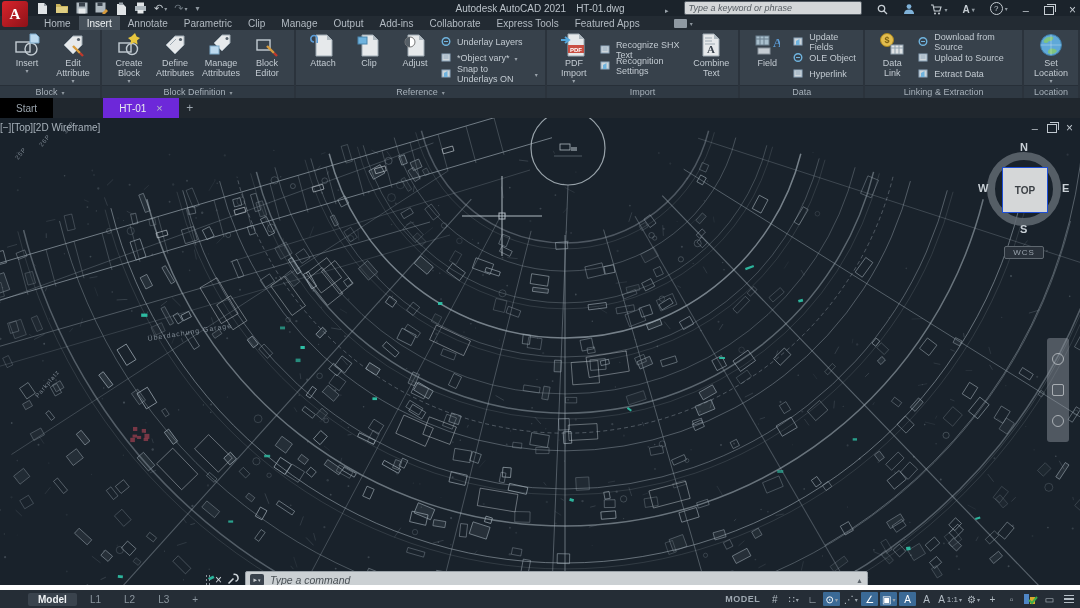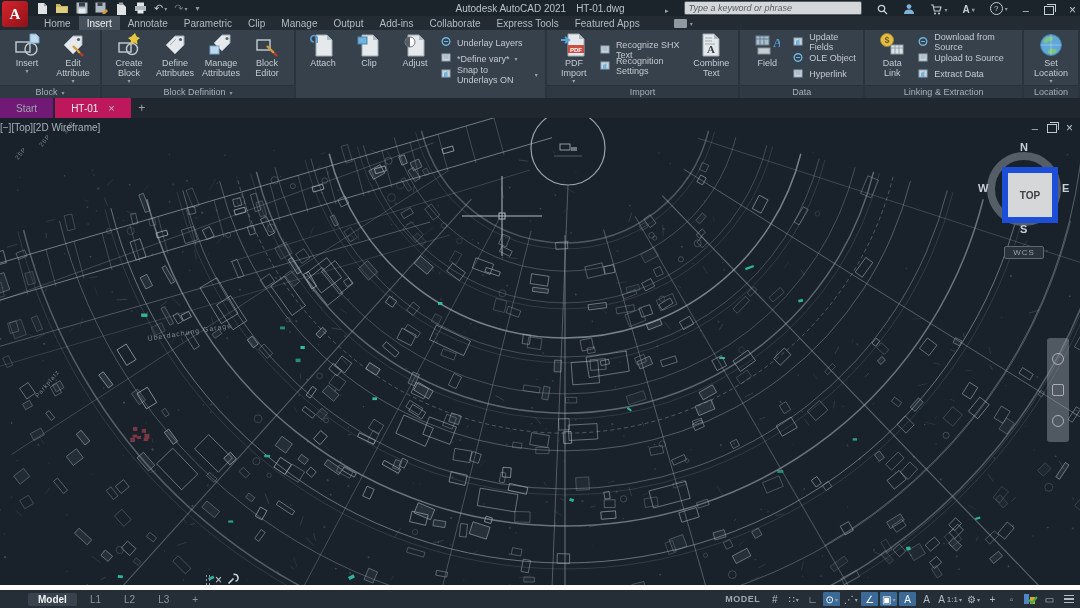--- a/index.html
+++ b/index.html
@@ -55,38 +55,38 @@
   .bigbtn .blabel{font-size:9px;line-height:10px;text-align:center;color:#c3cbd2;}
   .bigbtn .bcaret{font-size:6px;color:#9aa3ab;line-height:6px;}
   .rowcol{display:flex;flex-direction:column;justify-content:center;gap:1px;}
   .rowbtn{display:flex;align-items:center;gap:5px;font-size:9px;color:#c3cbd2;height:15px;
           cursor:pointer;padding:0 2px;border-radius:2px;}
   .rowbtn .rcaret{font-size:6px;color:#9aa3ab;}
   
   .filetabs{position:absolute;top:98px;left:0;right:0;height:20px;background:#20272e;
             display:flex;align-items:stretch;z-index:27;}
   .ftab{display:flex;align-items:center;gap:10px;padding:0 16px;font-size:10px;color:#9aa4ad;
-        background:#701a75;margin-right:2px;cursor:pointer;}
-  .ftab.active{background:#be185d;color:#e8ecef;}
+        background:#000000;margin-right:2px;cursor:pointer;}
+  .ftab.active{background:#6d28d9;color:#e8ecef;margin-left:48px;}
   .ftab .fclose{font-size:11px;color:#b6bec5;}
   .ftab-add{width:18px;display:flex;align-items:center;justify-content:center;color:#9aa4ad;
             font-size:12px;cursor:pointer;}
   
   .viewport{position:absolute;top:118px;left:0;right:0;bottom:18px;background:#19222b;overflow:hidden;}
   #dwg{position:absolute;inset:0;width:100%;height:100%;}
   .vp-controls{position:absolute;left:0;top:4px;font-size:10px;color:#a8b2bb;z-index:5;cursor:pointer;}
   .vp-winctl{position:absolute;right:7px;top:4px;display:flex;align-items:center;gap:9px;z-index:5;}
   .vp-winctl .winmin,.vp-winctl .winclose{color:#c0c8cf;}
   .vp-winctl .winbox{border-color:#c0c8cf;}
   .vp-winctl .winbox::before{border-color:#c0c8cf;}
   .viewcube{position:absolute;left:978px;top:25px;width:92px;height:92px;z-index:4;}
   .vc-ring{position:absolute;left:9px;top:9px;width:58px;height:58px;border:8px solid rgba(96,105,113,.85);
            border-radius:50%;}
   .vc-face{position:absolute;left:24px;top:24px;width:44px;height:44px;background:#d5d7d8;
-           border:6px solid #1d4ed8;display:flex;align-items:center;justify-content:center;
+           border:1px solid #1d4ed8;display:flex;align-items:center;justify-content:center;
            font-size:10px;font-weight:bold;color:#3a3f44;cursor:pointer;}
   .vc-l{position:absolute;font-size:11px;font-weight:bold;color:#c9d0d6;cursor:pointer;}
   .vc-n{left:42px;top:-2px;}.vc-s{left:42px;top:80px;}.vc-w{left:0px;top:39px;}.vc-e{left:84px;top:39px;}
   .wcs{position:absolute;left:1004px;top:128px;width:38px;height:11px;border:1px solid #5f6870;
        background:#29313a;border-radius:2px;display:flex;align-items:center;justify-content:center;
        font-size:8px;color:#9aa4ad;letter-spacing:1px;z-index:4;cursor:pointer;}
   .navbar{position:absolute;left:1047px;top:220px;width:22px;height:92px;border-radius:3px;
           background:rgba(148,156,164,.45);z-index:3;display:flex;flex-direction:column;
           align-items:center;justify-content:space-around;padding:6px 0;}
   .nv{width:10px;height:10px;border:1.5px solid rgba(240,244,246,.55);border-radius:2px;}
@@ -363,32 +363,36 @@
                   <circle cx="5" cy="5.5" r="3.8" fill="none" stroke="#6fb3de" stroke-width="1.4"></circle>
                   <path d="M3 5.5h4" stroke="#6fb3de"></path>
                 </svg></span>
               <span>Underlay Layers</span>
             </div>
             <div class="rowbtn">
               <span><svg width="11" height="11" viewBox="0 0 11 11">
                   <rect x="1" y="2" width="8" height="7" fill="#cfd6db" stroke="#8fa8bd"></rect>
                   <path d="M2.5 4h5M2.5 6h5" stroke="#8fa8bd"></path>
                 </svg></span>
-              <span>*Define vary*</span>
+              <span>*Object vary*</span>
               <span class="rcaret">▾</span>
             </div>
             <div class="rowbtn">
               <span><svg width="11" height="11" viewBox="0 0 11 11">
                   <rect x="1" y="2" width="8" height="7" fill="#cfd6db" stroke="#8fa8bd"></rect>
                   <path d="M3 9V5l3.5-2v6z" fill="#6fb3de"></path>
                 </svg></span>
               <span>Snap to Underlays ON</span>
               <span class="rcaret">▾</span>
             </div>
           </div>
+        </div>
+        <div class="panel-footer">
+          <span>Reference</span>
+          <span class="pf-caret">▾</span>
         </div>
       </div>
       <div class="panel">
         <div class="panel-body">
           <div class="bigbtn">
             <div class="bicon">
               <svg width="26" height="26" viewBox="0 0 26 26">
                 <path d="M7 2h11l5 5v17H7z" fill="#e6e9eb" stroke="#9fabb4"></path>
                 <path d="M18 2l5 5h-5z" fill="#aeb8bf"></path>
                 <rect x="7" y="13" width="16" height="8" fill="#c94f43"></rect>
@@ -1438,20 +1442,25 @@
     </div>
     <div class="cmdbar">
       <span class="grip"></span>
       <span class="cmd-x">×</span>
       <span>
         <svg width="13" height="13" viewBox="0 0 13 13">
             <path d="M1.5 11.5 L6.5 6.5" stroke="#cfd6db" stroke-width="1.6"></path>
             <path d="M6.5 2.5a3 3 0 1 1 2 6.8" fill="none" stroke="#cfd6db" stroke-width="1.6"></path>
           </svg>
       </span>
+      <div class="cmd-input">
+        <span class="cmd-ico">▸<span style="font-size:5px;">▾</span></span>
+        <input class="cmd-field" placeholder="Type a command" style="">
+        <span class="cmd-up">▲</span>
+      </div>
     </div>
   </div>
 
   <div class="statusbar">
     <div class="laytabs" id="layoutTabs">
         <div class="ltab active">Model</div>
         <div class="ltab">L1</div>
         <div class="ltab">L2</div>
         <div class="ltab">L3</div>
         <div class="ltab">+</div>

